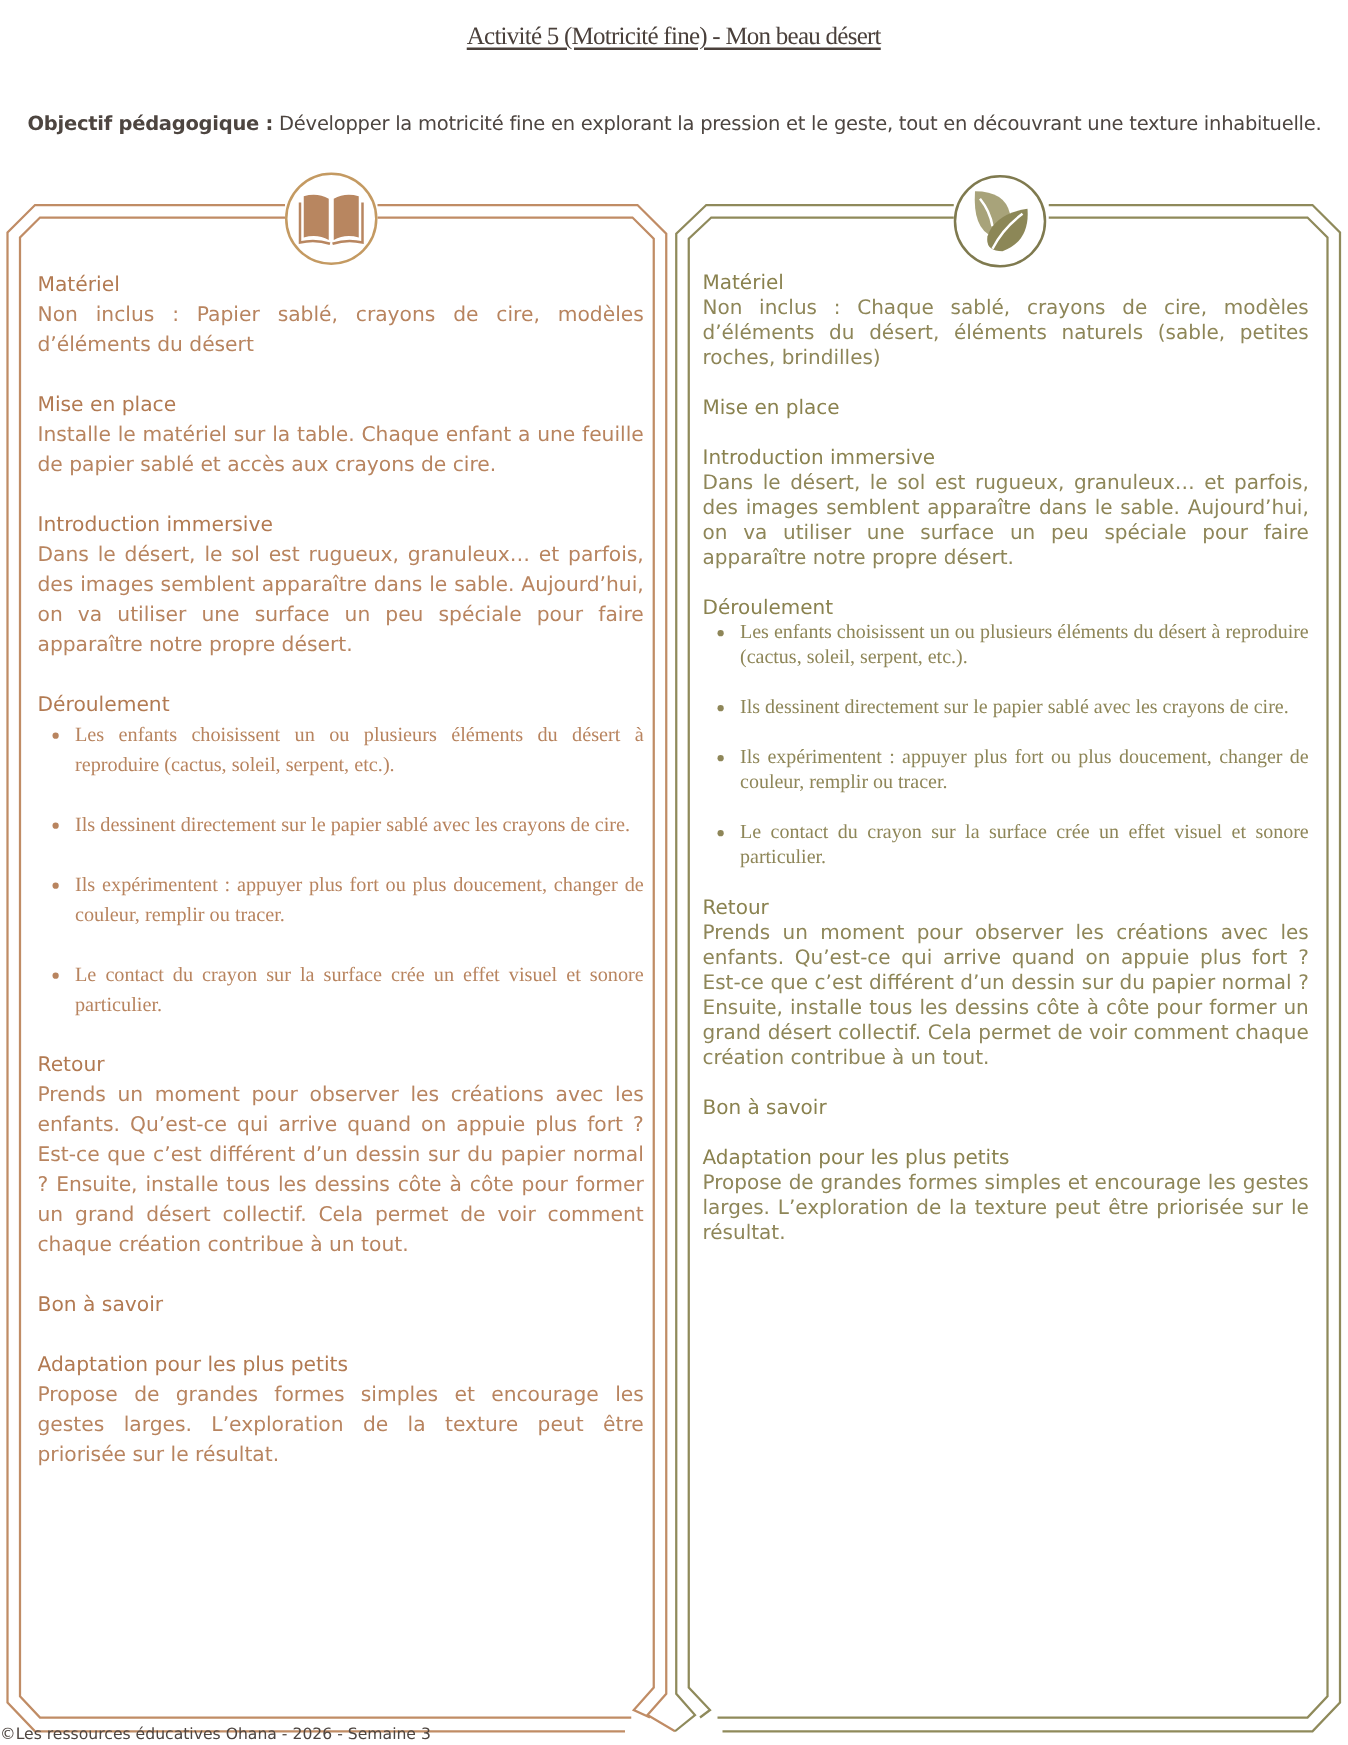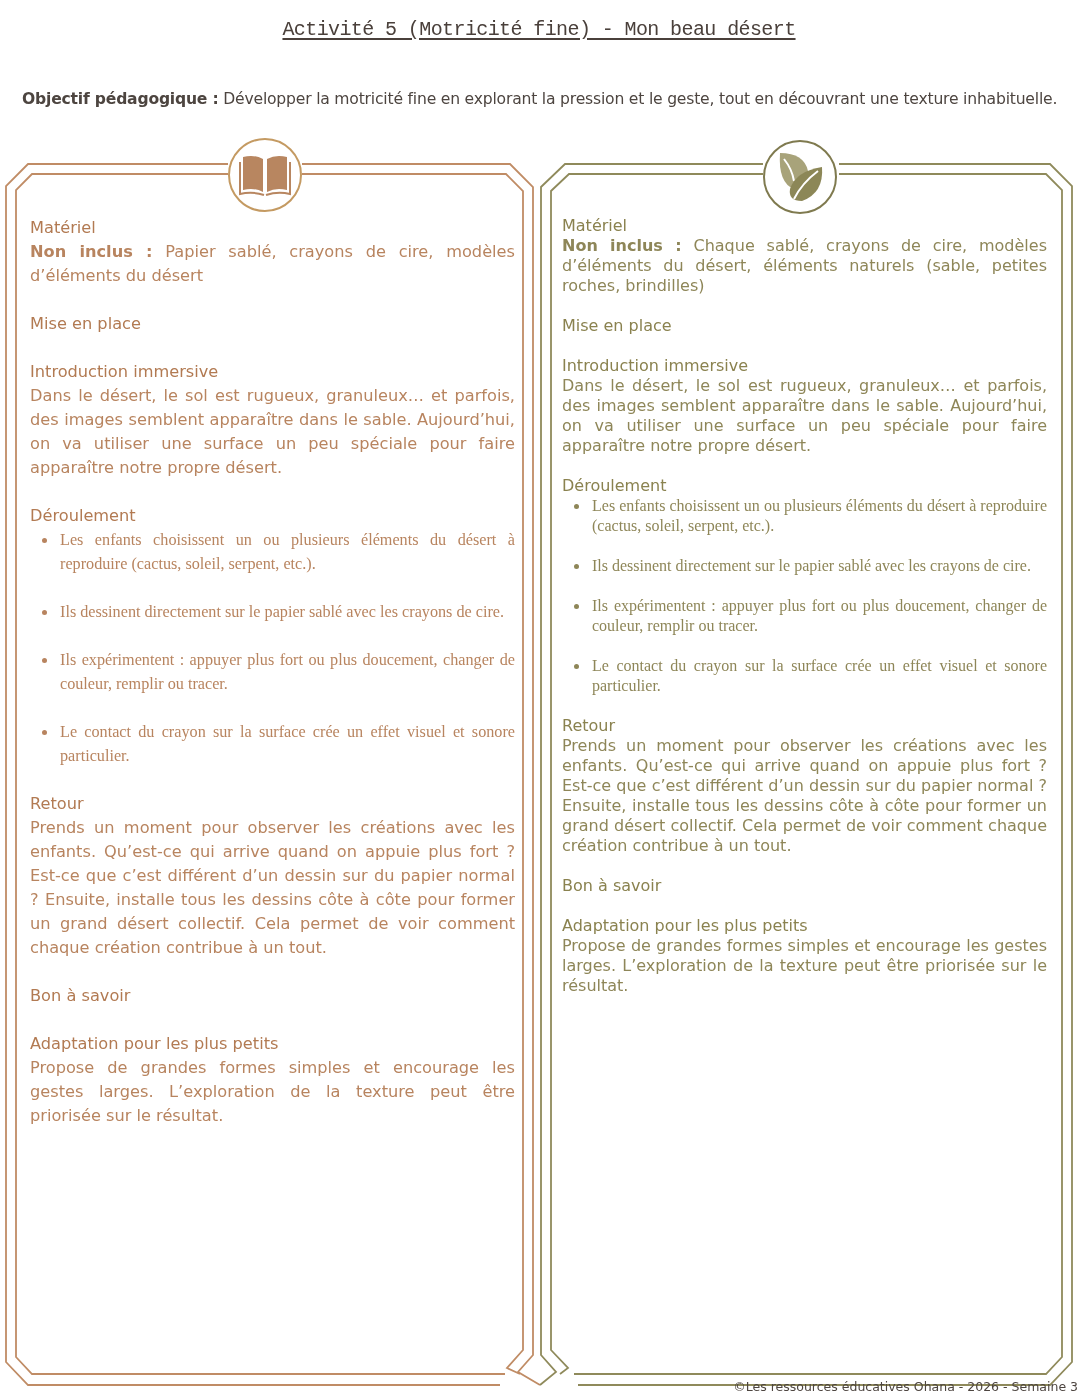--- a/index.html
+++ b/index.html
@@ -1,21 +1,21 @@
 <!DOCTYPE html>
 <html><head>
 <meta charset="utf-8">
 <style>
   * { box-sizing: border-box; margin: 0; padding: 0; }
   html, body { width: 1078px; height: 1396px; background: #ffffff; overflow: hidden; }
   body { position: relative; font-family: "DejaVu Sans", sans-serif; color: #4d4540; }
 
   .title {
     position: absolute; top: 18px; left: 0; width: 1078px; text-align: center;
-    font-family: Liberation Mono, monospace; font-size: 20px; letter-spacing: -0.6px;
+    font-family: Liberation Serif, serif; font-size: 20px; letter-spacing: -0.6px;
     color: #4a403b; text-decoration: underline; text-underline-offset: 3px;
   }
   .objective {
     position: absolute; top: 64px; left: 22px; width: 1040px;
     font-size: 15.6px; line-height: 30px; color: #4d4540; letter-spacing: -0.2px; margin-top: 20px;
   }
   .objective .label { font-weight: bold; }
 
   svg.frames { position: absolute; left: 0; top: 0; width: 1078px; height: 1396px; pointer-events: none; }
 
@@ -35,33 +35,33 @@
   }
   .col-right {
     left: 562px; top: 216px; width: 485px; color: #8e8658;
     font-size: 16px; line-height: 20px;
   }
   .sec { margin-bottom: 24px; }
   .col-right .sec { margin-bottom: 20px; }
   .sec-title { font-weight: normal; }
   .col-left .sec-title { color: #b27a52; }
   .col-right .sec-title { color: #8a824f; }
-  .inline-label { font-weight: bold; }
+  .inline-label { font-weight: normal; }
   ul.bullets { list-style: none; }
   ul.bullets li { position: relative; padding-left: 30px; margin-bottom: 24px; font-family: Liberation Serif, serif; }
   .col-right ul.bullets li { margin-bottom: 20px; }
   ul.bullets li:last-child { margin-bottom: 0; }
   ul.bullets li::before {
     content: ""; position: absolute; left: 12px; top: 10px; width: 5px; height: 5px; border-radius: 50%;
     background: currentColor;
   }
   .col-right ul.bullets li::before { top: 8px; }
 
   .footer {
-    position: absolute; top: 1379px; left: 0; width: 1078px; text-align: right;
+    position: absolute; top: 1379px; left: 0; width: 1078px; text-align: left;
     font-size: 12.5px; color: #4d4540;
   }
 </style>
 </head>
 <body>
 
 <div class="title">Activité 5 (Motricité fine) - Mon beau désert</div>
 
 <div class="objective">
   <span class="label">Objectif pédagogique :</span><span> Développer la motricité fine en explorant la pression et le geste, tout en découvrant une texture inhabituelle.</span>
@@ -102,20 +102,21 @@
   </svg>
 </div>
 
 <div class="col col-left">
   <div class="sec">
     <div class="sec-title">Matériel</div>
     <div><span class="inline-label">Non inclus :</span><span> Papier sablé, crayons de cire, modèles d’éléments du désert</span></div>
   </div>
   <div class="sec">
     <div class="sec-title">Mise en place</div>
+    <div>Installe le matériel sur la table. Chaque enfant a une feuille de papier sablé et accès aux crayons de cire.</div>
   </div>
   <div class="sec">
     <div class="sec-title">Introduction immersive</div>
     <div>Dans le désert, le sol est rugueux, granuleux… et parfois, des images semblent apparaître dans le sable. Aujourd’hui, on va utiliser une surface un peu spéciale pour faire apparaître notre propre désert.</div>
   </div>
   <div class="sec">
     <div class="sec-title">Déroulement</div>
     <ul class="bullets">
       <li>Les enfants choisissent un ou plusieurs éléments du désert à reproduire (cactus, soleil, serpent, etc.).</li>
       <li>Ils dessinent directement sur le papier sablé avec les crayons de cire.</li>

